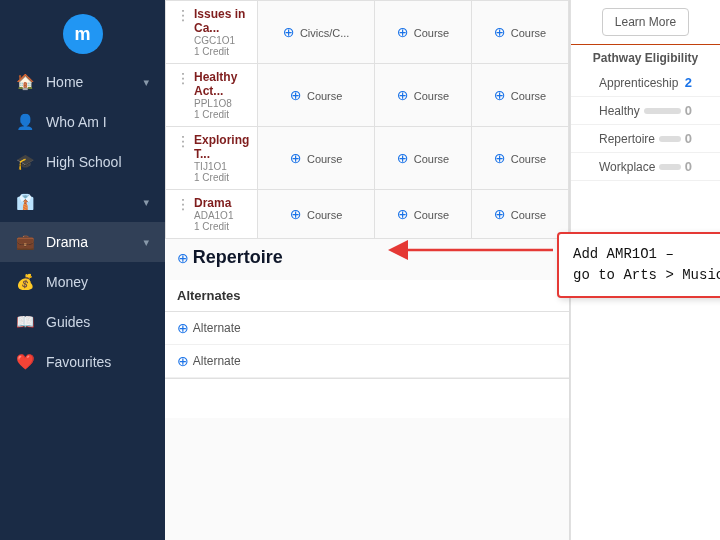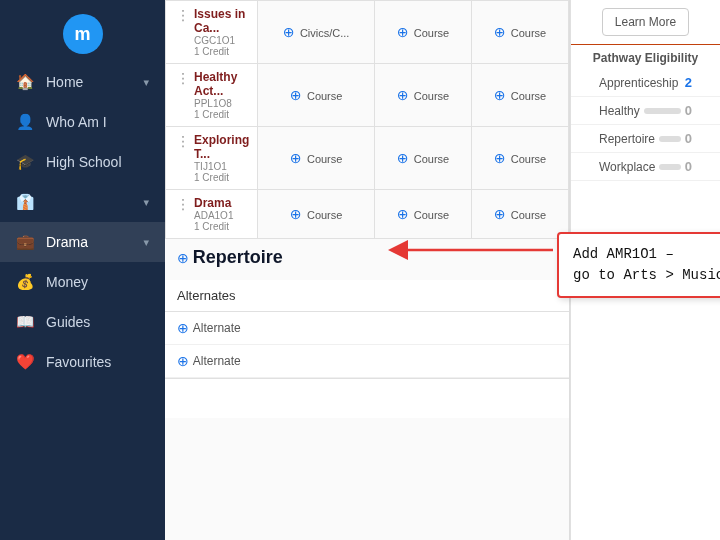--- a/index.html
+++ b/index.html
@@ -112,21 +112,21 @@
     }
 
     
     .alternates-section {
       background: #fff;
       margin-top: 4px;
       padding: 0;
     }
     .alternates-header {
       font-size: 13px;
-      font-weight: normal;
+      font-weight: bold;
       color: #333;
       padding: 8px 12px;
       border-bottom: 1px solid #e0e0e0;
     }
     .alternate-row {
       display: flex;
       align-items: center;
       padding: 8px 12px;
       border-bottom: 1px solid #f0f0f0;
       color: #1a73e8;

